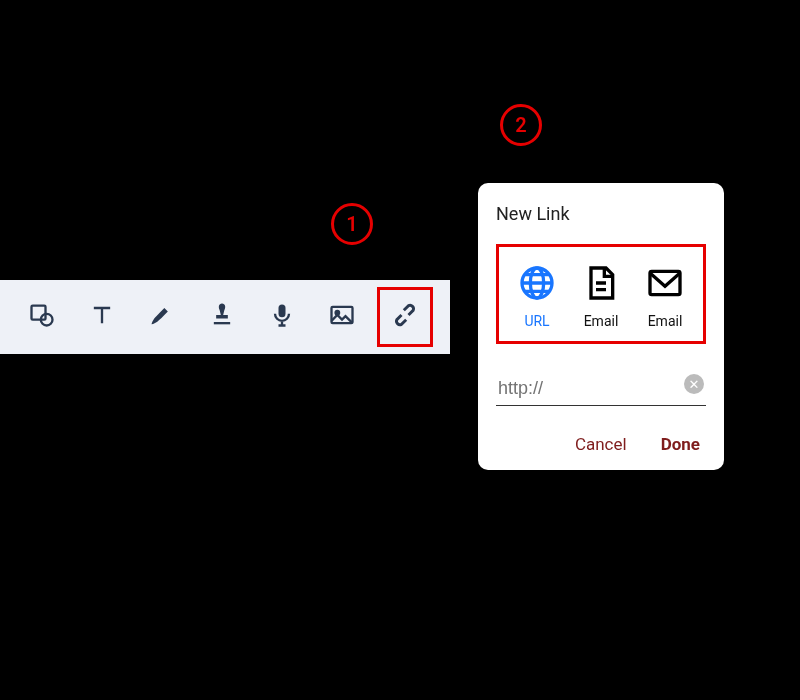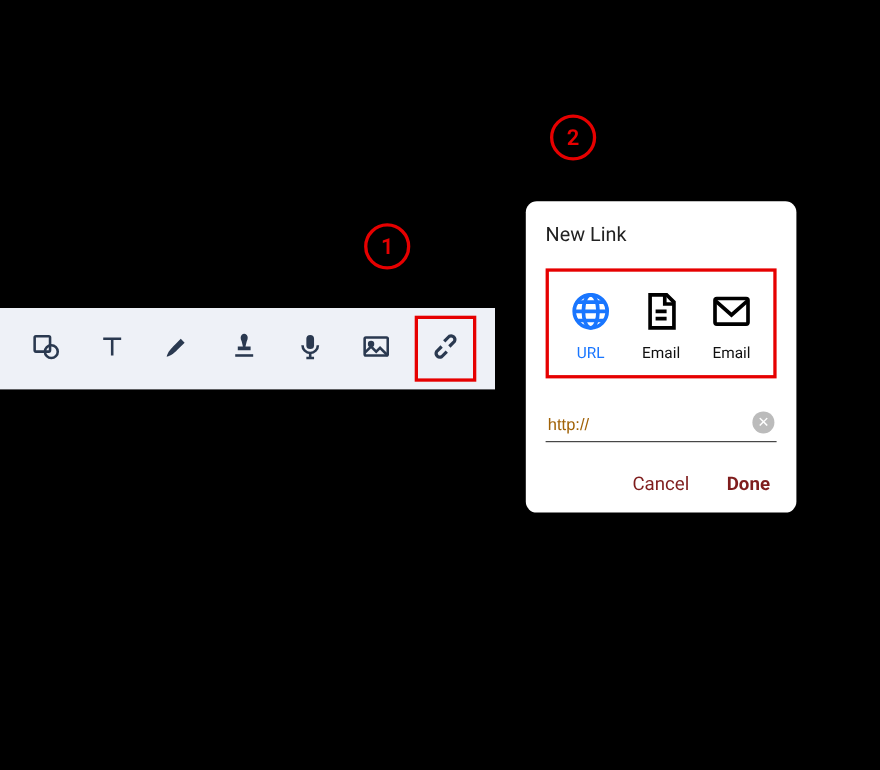--- a/index.html
+++ b/index.html
@@ -106,22 +106,22 @@
     
     .url-field {
       position: relative;
       margin-bottom: 28px;
     }
     .url-input {
       width: 100%;
       border: none;
       border-bottom: 1.5px solid #333;
       padding: 6px 30px 6px 2px;
-      font-size: 15px;
-      color: #a16207;
+      font-size: 18px;
+      color: #737373;
       outline: none;
       background: transparent;
     }
     .clear-btn {
       position: absolute;
       right: 2px;
       top: 2px;
       width: 20px;
       height: 20px;
       border-radius: 50%;

